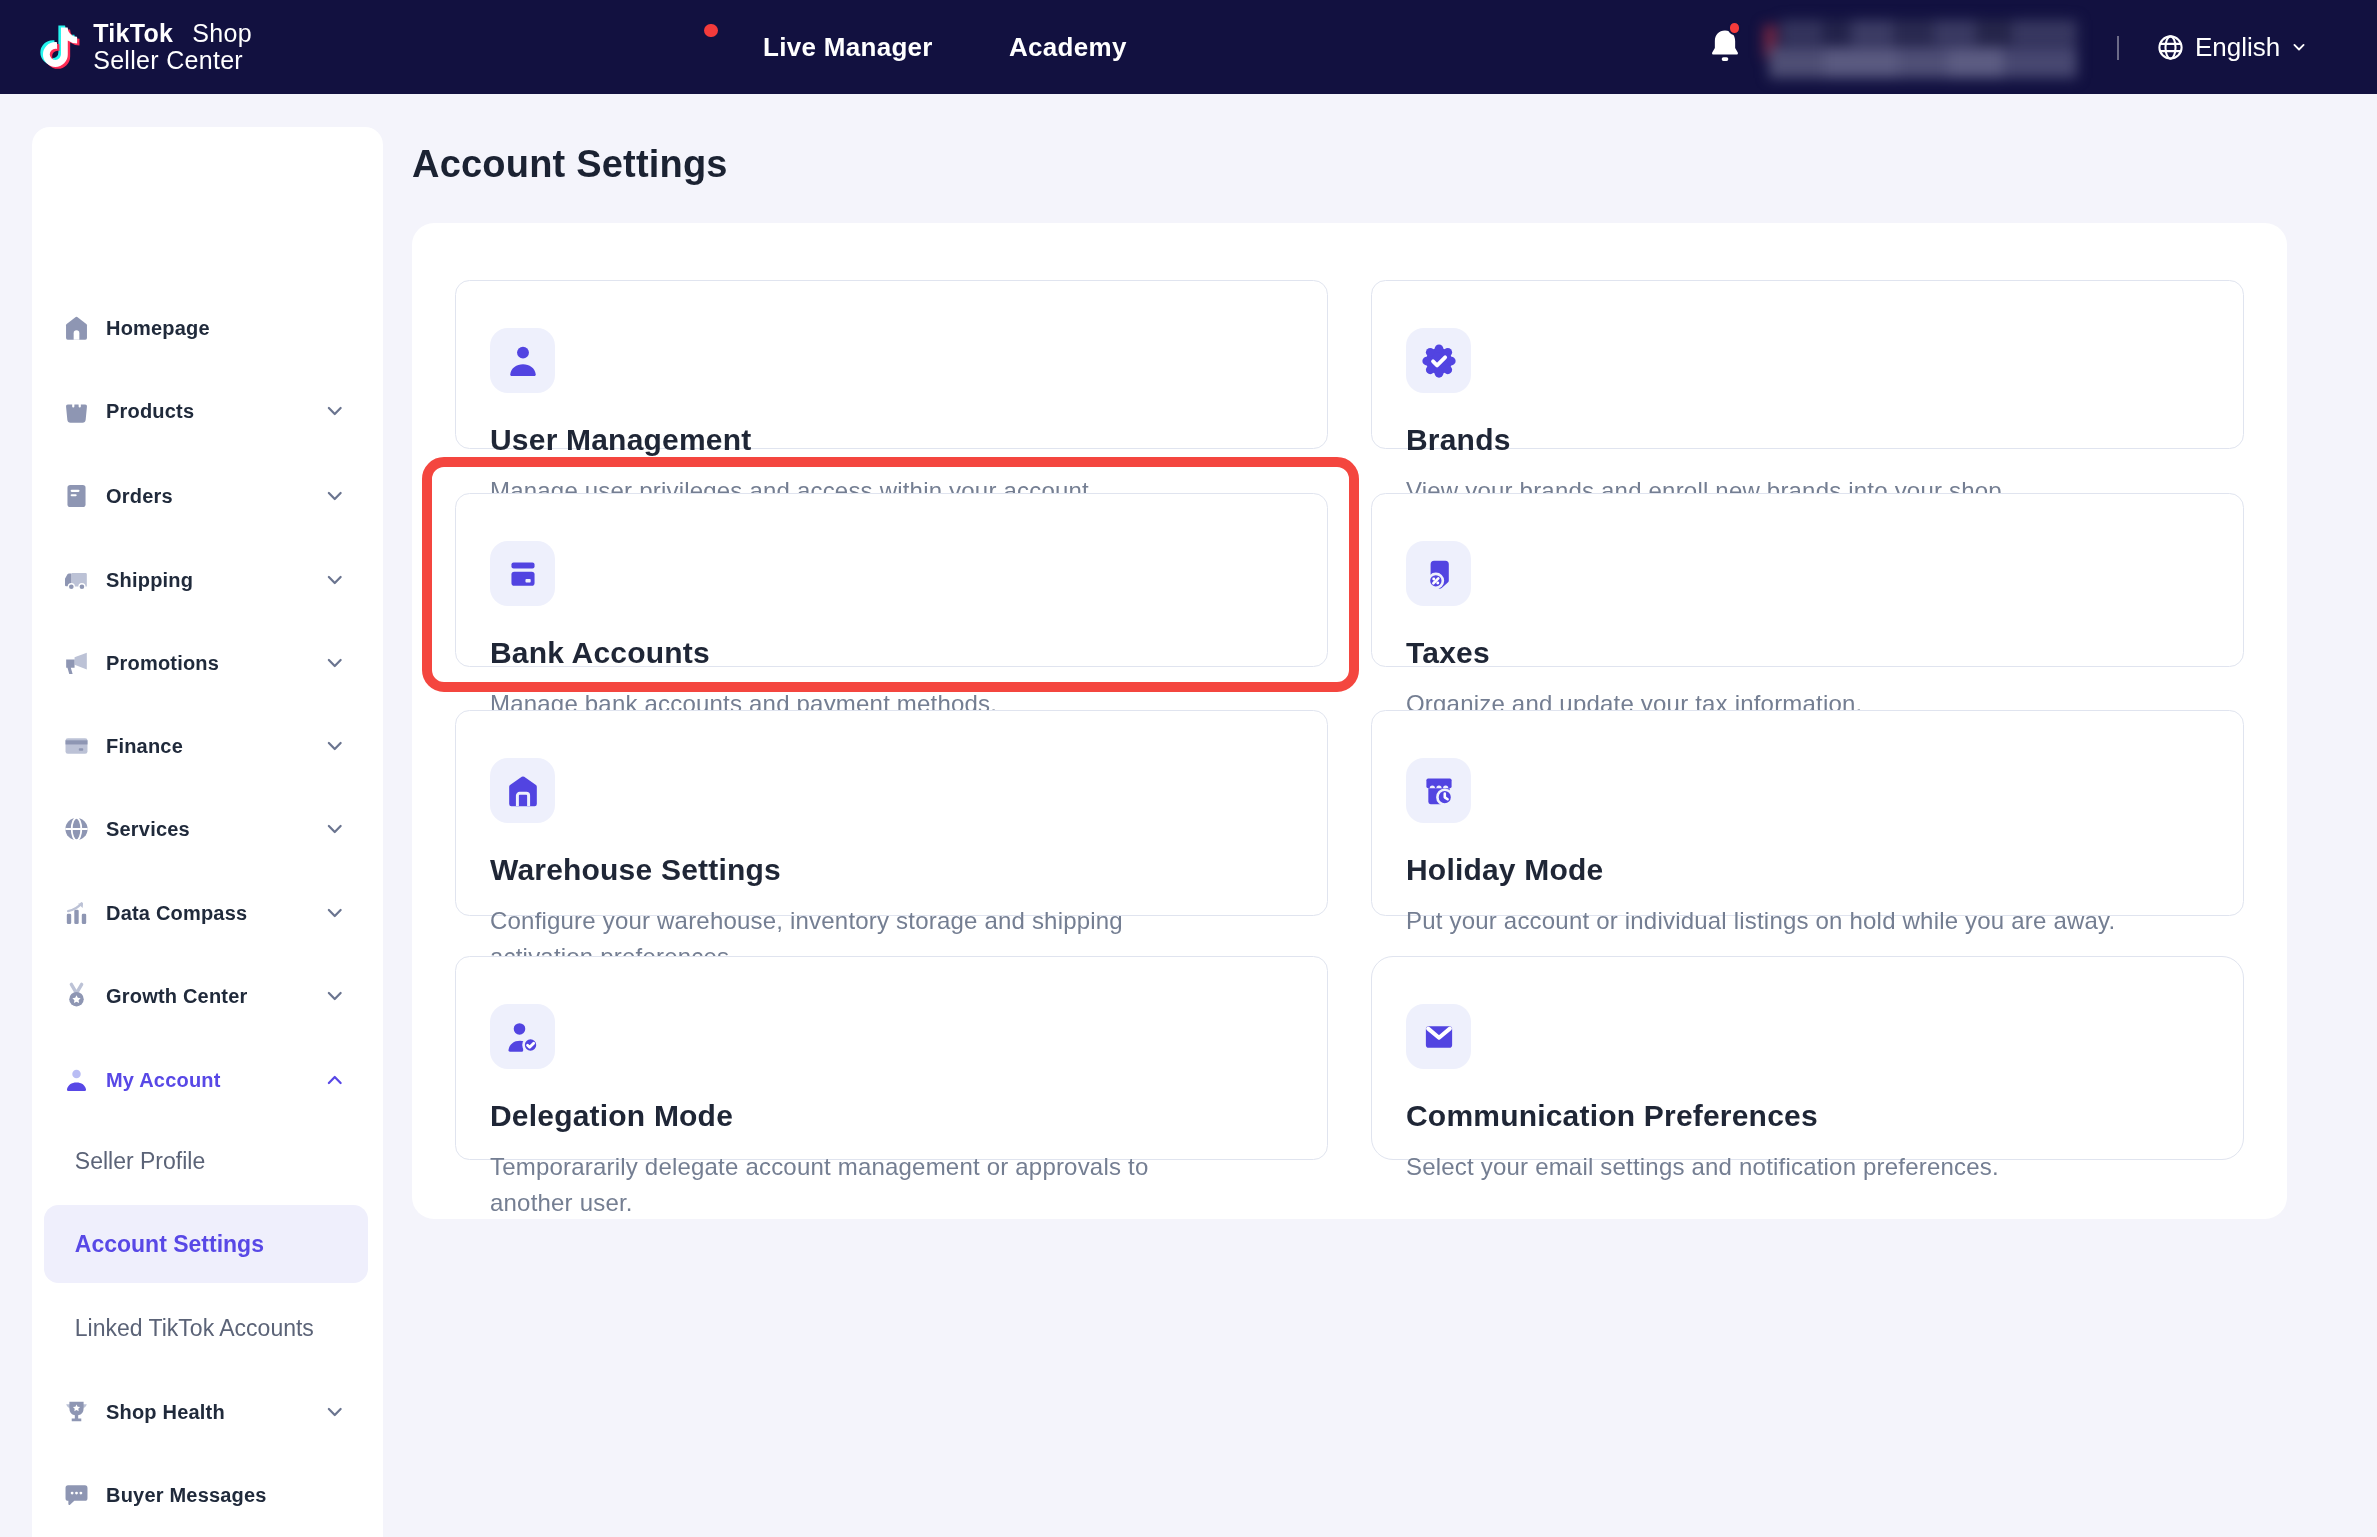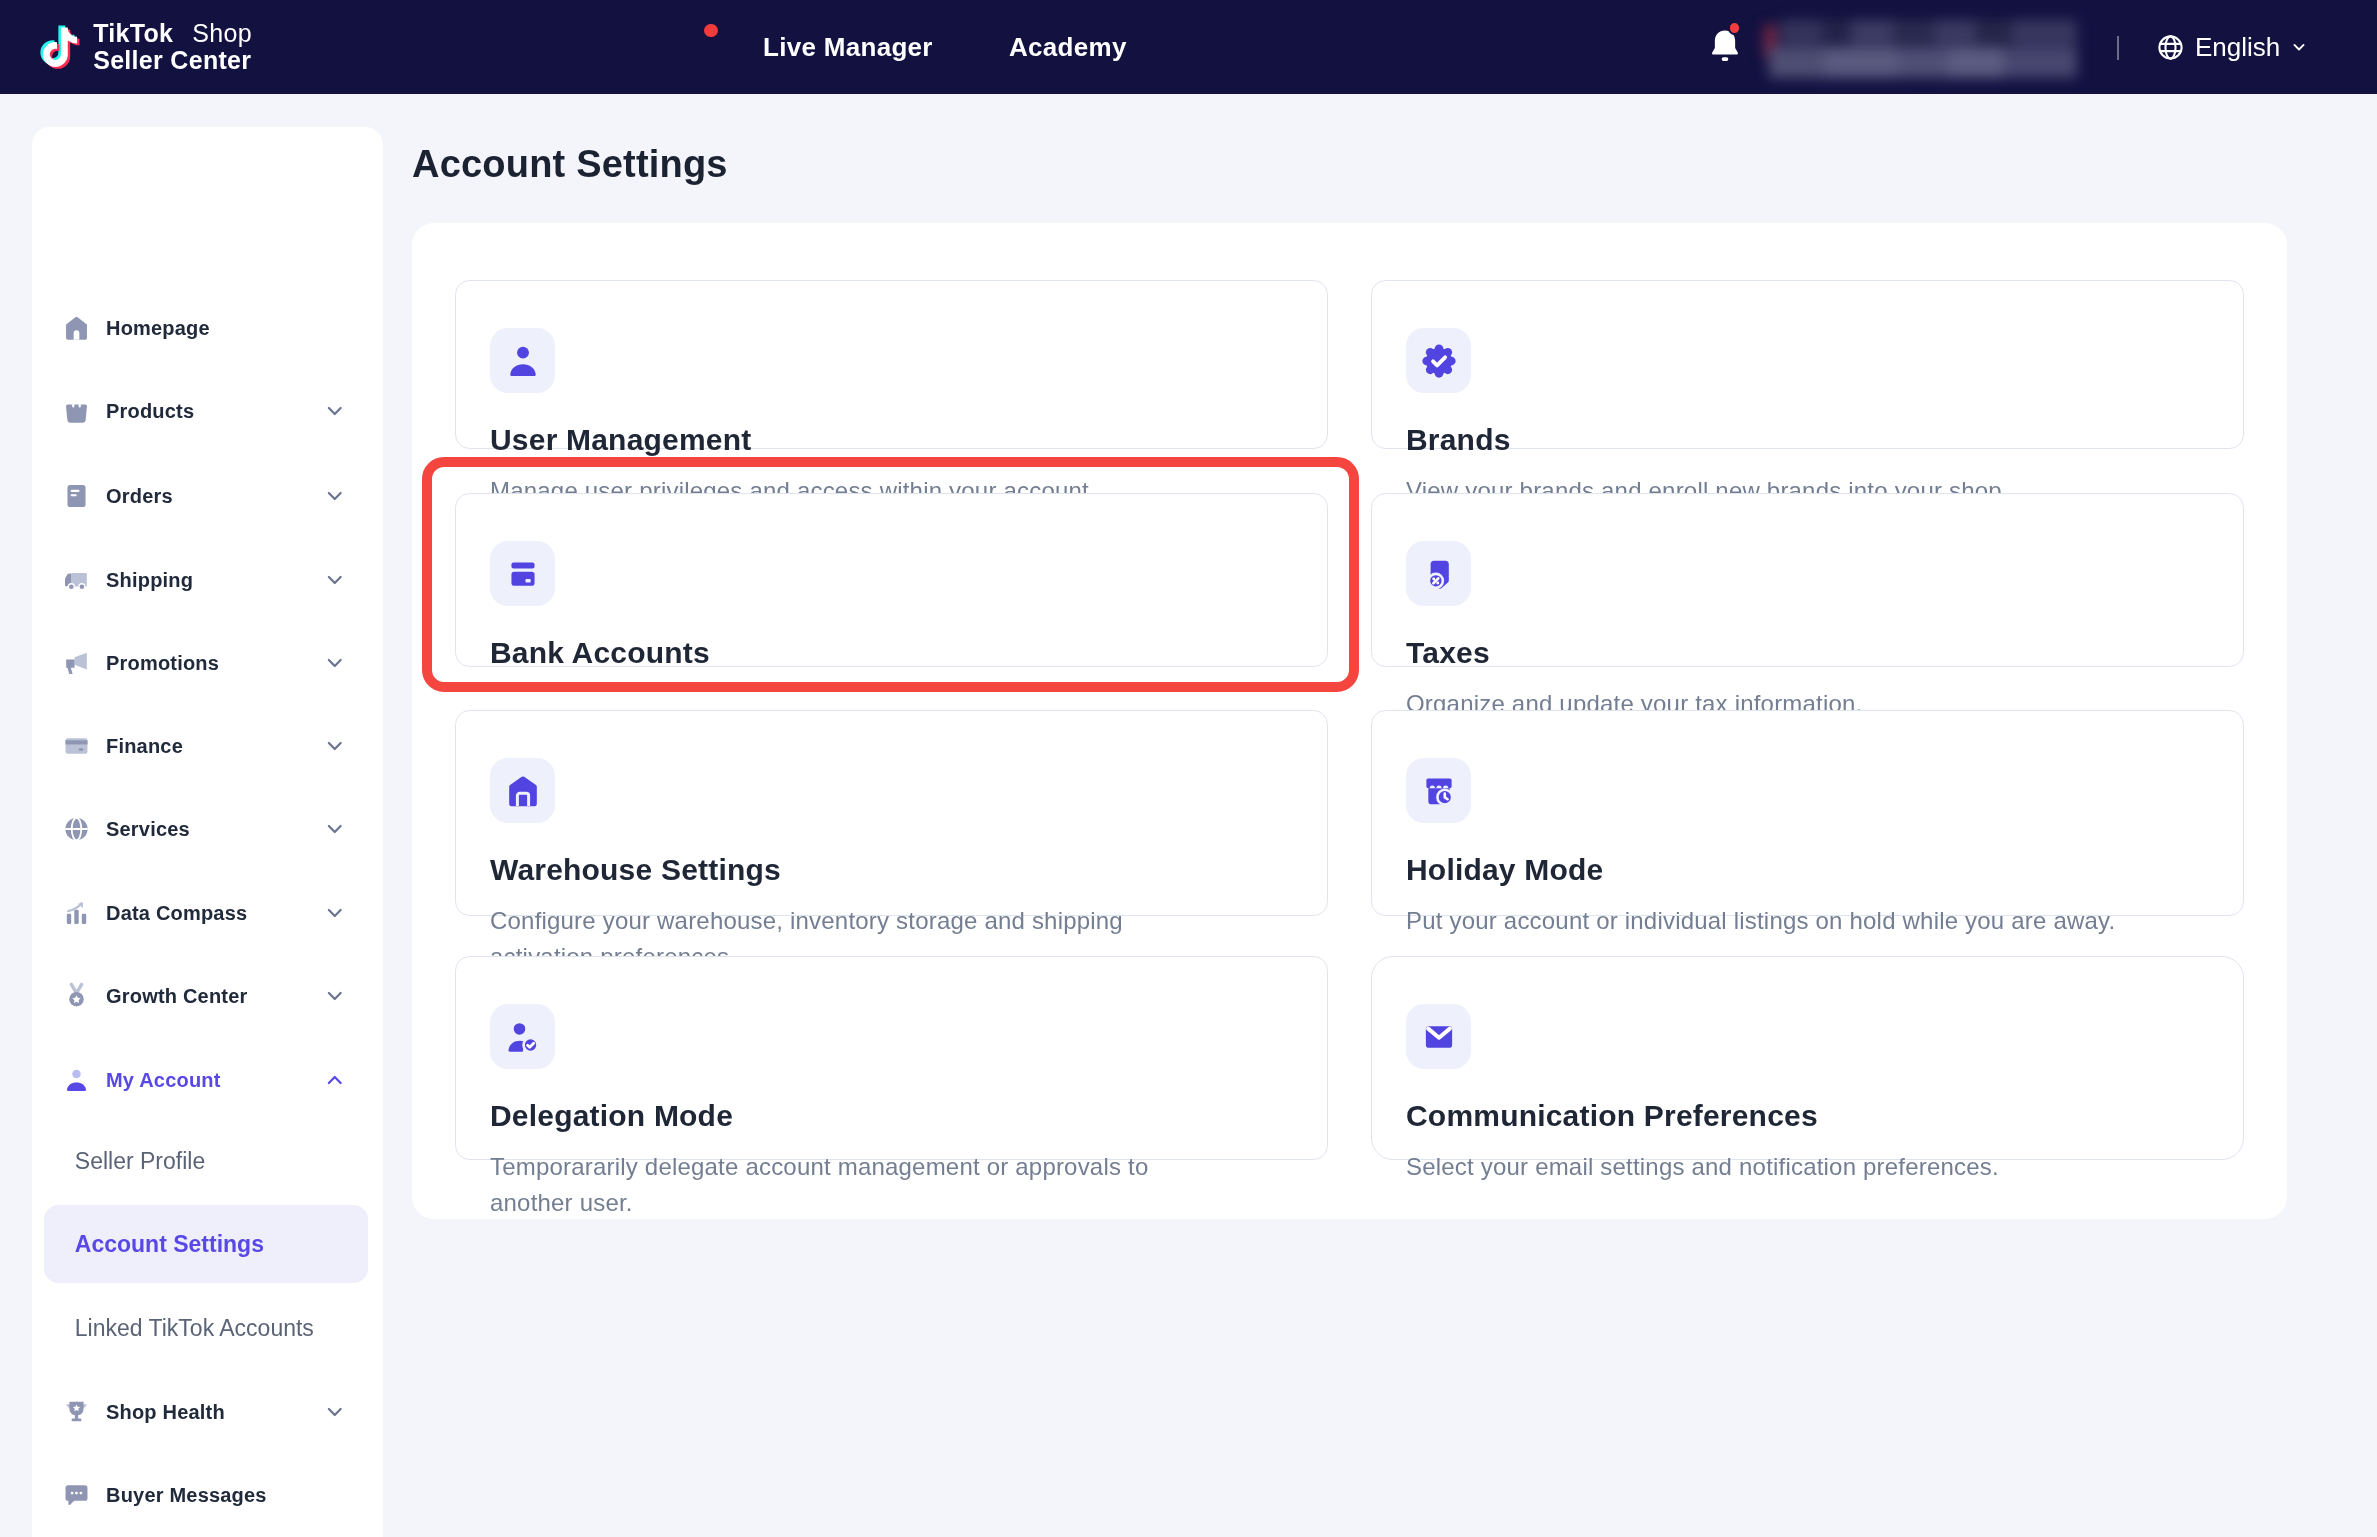--- a/index.html
+++ b/index.html
@@ -6,21 +6,21 @@
   html,body { width:2377px; height:1538px; overflow:hidden; background:#f4f4fb;
               font-family:"Liberation Sans", sans-serif; }
 
   
   .nav { position:absolute; left:0; top:0; width:2377px; height:94px; background:#121140; }
   .brand { position:absolute; left:34px; top:11px; width:271px; height:72px; display:flex; align-items:center; cursor:pointer; }
   .brand-note { width:52px; height:60px; margin-right:7.2px; }
   .brand-text { color:#fff; font-size:25px; line-height:27px; letter-spacing:0.3px; white-space:nowrap; }
   .brand-text .b1 { font-weight:800; }
   .brand-text .b2 { font-weight:500; margin-left:19px; }
-  .brand-text .b3 { font-weight:700; }
+  .brand-text .b3 { font-weight:400; }
 
   .nav-link { position:absolute; top:0; height:94px; display:flex; align-items:center;
               color:#fff; font-size:26px; font-weight:600; letter-spacing:0.3px; cursor:pointer; }
   .nav-dot { position:absolute; left:704px; top:23.5px; width:13.6px; height:13.6px; border-radius:50%; background:#f43b3b; }
 
   .bell-wrap { position:absolute; left:1704px; top:25px; width:47px; height:47px; cursor:pointer; }
   .bell-wrap svg { width:42px; height:42px; }
   .bell-dot { position:absolute; left:23.5px; top:-3.6px; width:13.6px; height:13.6px; border-radius:50%;
               background:#f43b3b; border:2.7px solid #121140; }
 
@@ -318,20 +318,21 @@
 <div class="tile" style="left:455px; top:493px; width:873px; height:174px;">
   <div class="tic">
     <svg viewBox="0 0 24 24" fill="currentColor">
       <rect x="5.4" y="5.4" width="13.2" height="3.5" rx="1.2"></rect>
       <rect x="5.4" y="10.7" width="13.2" height="8" rx="1.6"></rect>
       <rect x="13.4" y="14.9" width="3" height="1.9" rx=".5" fill="#eef0fc"></rect>
     </svg>
   </div>
   <div>
       <h3>Bank Accounts</h3>
+       <p>Manage bank accounts and payment methods.</p>
     </div>
 </div>
 
 <div class="tile" style="left:1371px; top:493px; width:873px; height:174px;">
   <div class="tic">
     <svg viewBox="0 0 24 24" fill="currentColor">
       <path d="M9.2 4.4h6.4a2 2 0 0 1 2 2v9.3a1.6 1.6 0 0 1-.55 1.2l-3.5 3.1a1.6 1.6 0 0 1-2.1 0l-3.7-3.2a1.6 1.6 0 0 1-.55-1.2V6.4a2 2 0 0 1 2-2z"></path>
       <circle cx="10.2" cy="15.9" r="4" stroke="#eef0fc" stroke-width="1.5"></circle>
       <path d="M8.8 17.3l2.8-2.8" stroke="#fff" stroke-width="1.5" stroke-linecap="round"></path>
       <circle cx="9" cy="14.8" r=".85" fill="#fff"></circle>

